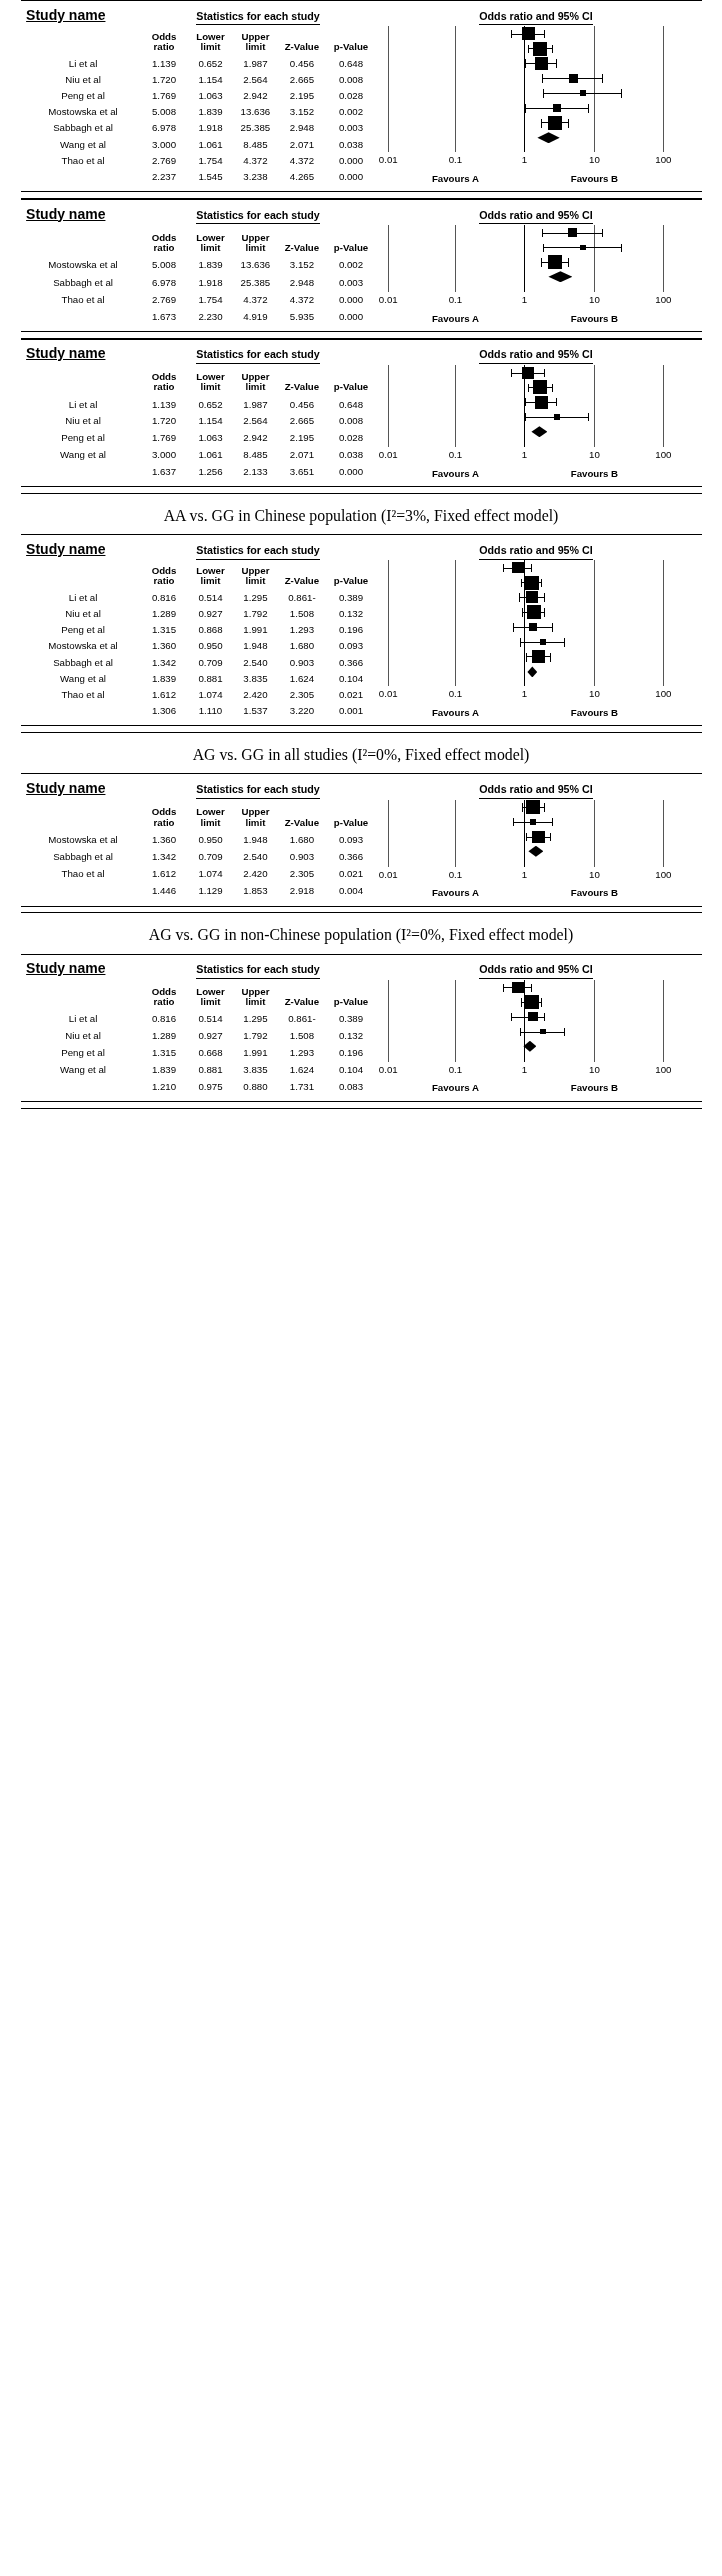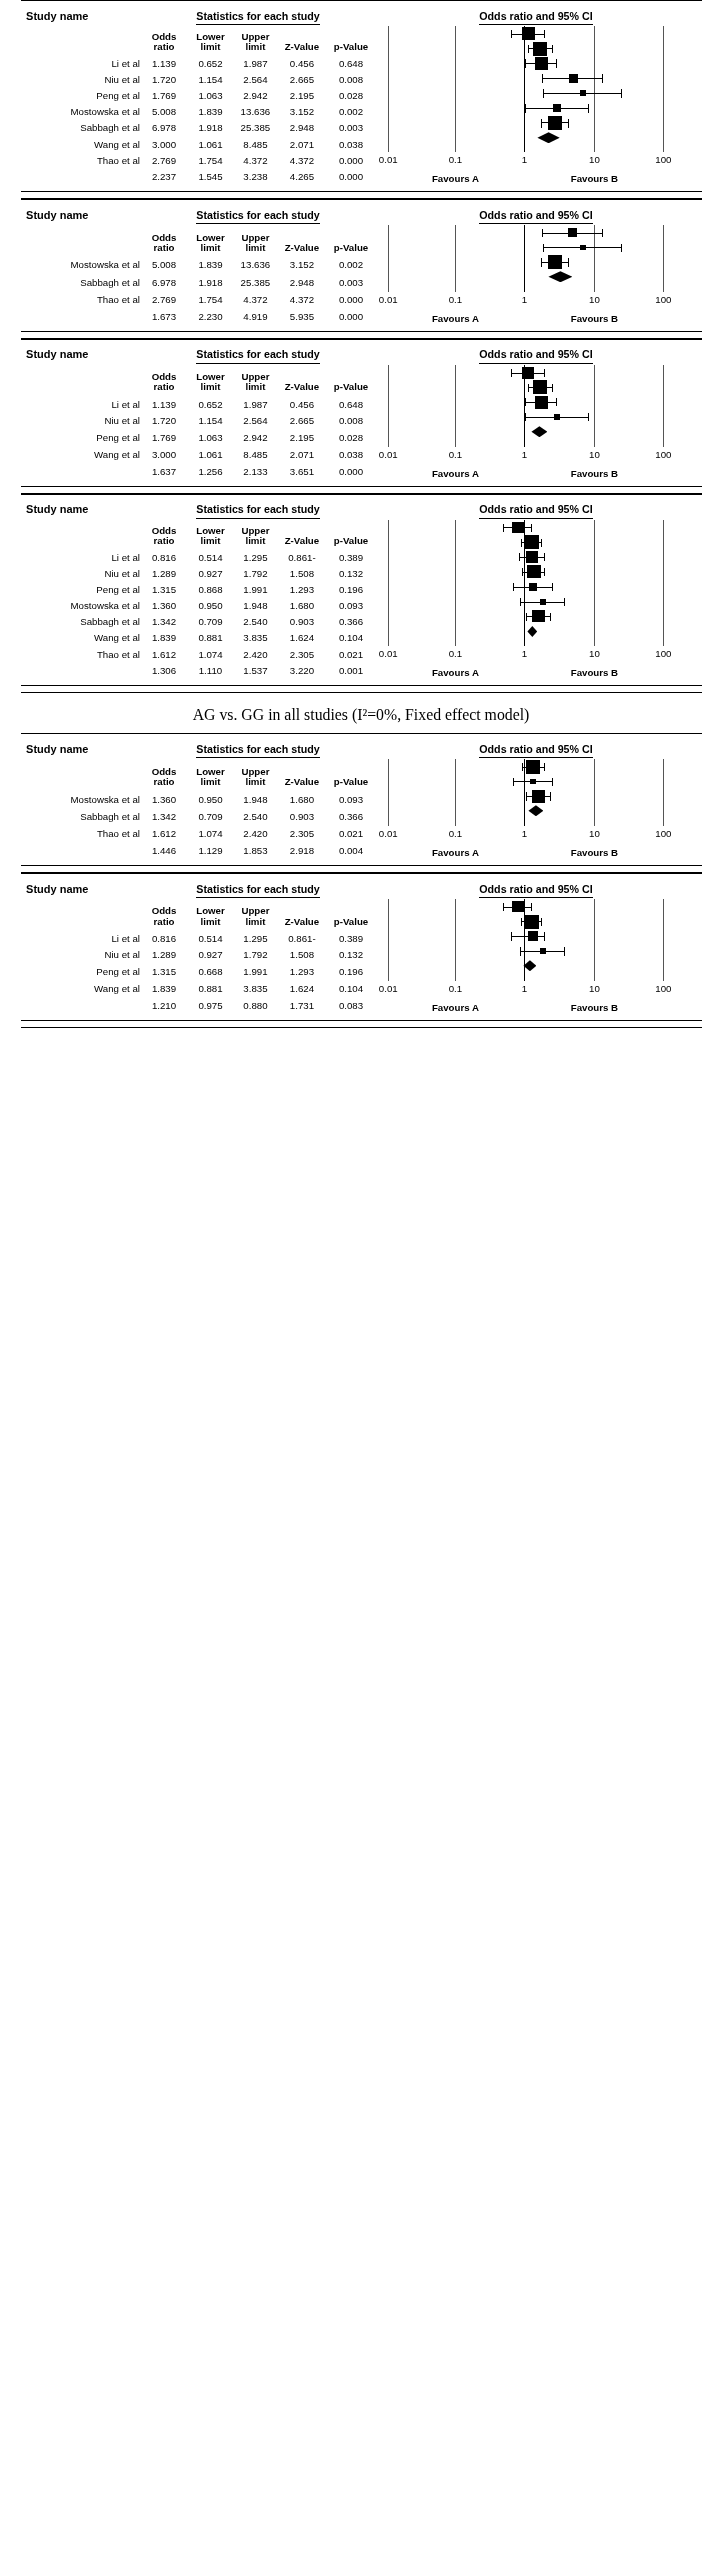--- a/index.html
+++ b/index.html
@@ -3,26 +3,26 @@
 <meta charset="utf-8">
 <style>
   html,body{margin:0;padding:0;background:#ffffff;}
   body{width:722px;font-family:"Liberation Serif", serif;color:#000;}
   .page{width:722px;position:relative;}
   .block{margin:0 0 0 0;}
   .plot{margin:0 auto;width:681px;position:relative;padding:0;}
   .rule{border-top:1.4px solid #000;height:0;}
   table.ft{border-collapse:collapse;width:100%;font-family:"Liberation Sans", sans-serif;}
   table.ft td,table.ft th{padding:0;vertical-align:bottom;}
-  .hdr-study{font-size:11px;font-weight:bold;padding-bottom:2.8px;}
+  .hdr-study{font-size:14px;font-weight:bold;text-decoration:underline;padding-bottom:2.8px;}
   .hdr-stats{font-size:10.7px;font-weight:bold;text-align:center;padding-bottom:2.8px;}
   .hdr-or{font-size:10.7px;font-weight:bold;text-align:center;padding-bottom:2.8px;}
   .sub{font-size:9.7px;font-weight:bold;text-align:center;line-height:1.05;padding-bottom:1.9px;}
   .cell{font-size:9.7px;text-align:center;padding:1.1px 0;}
-  .name{font-size:9.7px;text-align:right;padding:1.1px 0 1.1px 1.9px;white-space:nowrap;}
+  .name{font-size:9.7px;text-align:center;padding:1.1px 0 1.1px 1.9px;white-space:nowrap;}
   .summary td{padding-top:2.8px;}
   .caption{text-align:center;font-size:15.8px;font-family:"Liberation Serif", serif;padding:13px 0 9.3px 0;}
   .forest{position:relative;}
   .vline{position:absolute;top:0;bottom:0;width:0.9px;background:#000;}
   .sq{position:absolute;background:#000;}
   .ci{position:absolute;height:0.9px;background:#000;}
   .tickrow{position:relative;height:13px;}
   .tick{position:absolute;font-size:9.7px;font-family:"Liberation Sans", sans-serif;transform:translateX(-50%);}
   .favrow{position:relative;height:15px;}
   .fav{position:absolute;font-size:9.7px;font-weight:bold;font-family:"Liberation Sans", sans-serif;transform:translateX(-50%);}
@@ -378,20 +378,21 @@
               <tr>
                 <td colspan="6" style="height:7.4px;"></td>
               </tr>
             </tbody>
           </table>
         </div>
         <div class="rule midline" style="margin-top:1.9px;"></div>
         <div style="height:5.6px;"></div>
         <div class="rule botline"></div>
       </div>
+      <div class="caption">AA vs. GG in Chinese population (I²=3%, Fixed effect model)</div>
     </div>
     <div class="block">
       <div class="plot">
         <div class="rule topline"></div>
         <div class="tblwrap">
           <table class="ft">
             <tbody>
               <tr>
                 <td style="width:109px;padding-top:4.6px;"><span class="hdr-study">Study name</span></td>
                 <td colspan="5" style="padding-top:4.6px;text-align:center;"><span class="hdr-stats" style="border-bottom:0.9px solid #000;">Statistics for each study</span></td>
@@ -621,20 +622,21 @@
               <tr>
                 <td colspan="6" style="height:7.4px;"></td>
               </tr>
             </tbody>
           </table>
         </div>
         <div class="rule midline" style="margin-top:1.9px;"></div>
         <div style="height:5.6px;"></div>
         <div class="rule botline"></div>
       </div>
+      <div class="caption">AG vs. GG in non-Chinese population (I²=0%, Fixed effect model)</div>
     </div>
     <div class="block">
       <div class="plot">
         <div class="rule topline"></div>
         <div class="tblwrap">
           <table class="ft">
             <tbody>
               <tr>
                 <td style="width:109px;padding-top:4.6px;"><span class="hdr-study">Study name</span></td>
                 <td colspan="5" style="padding-top:4.6px;text-align:center;"><span class="hdr-stats" style="border-bottom:0.9px solid #000;">Statistics for each study</span></td>

